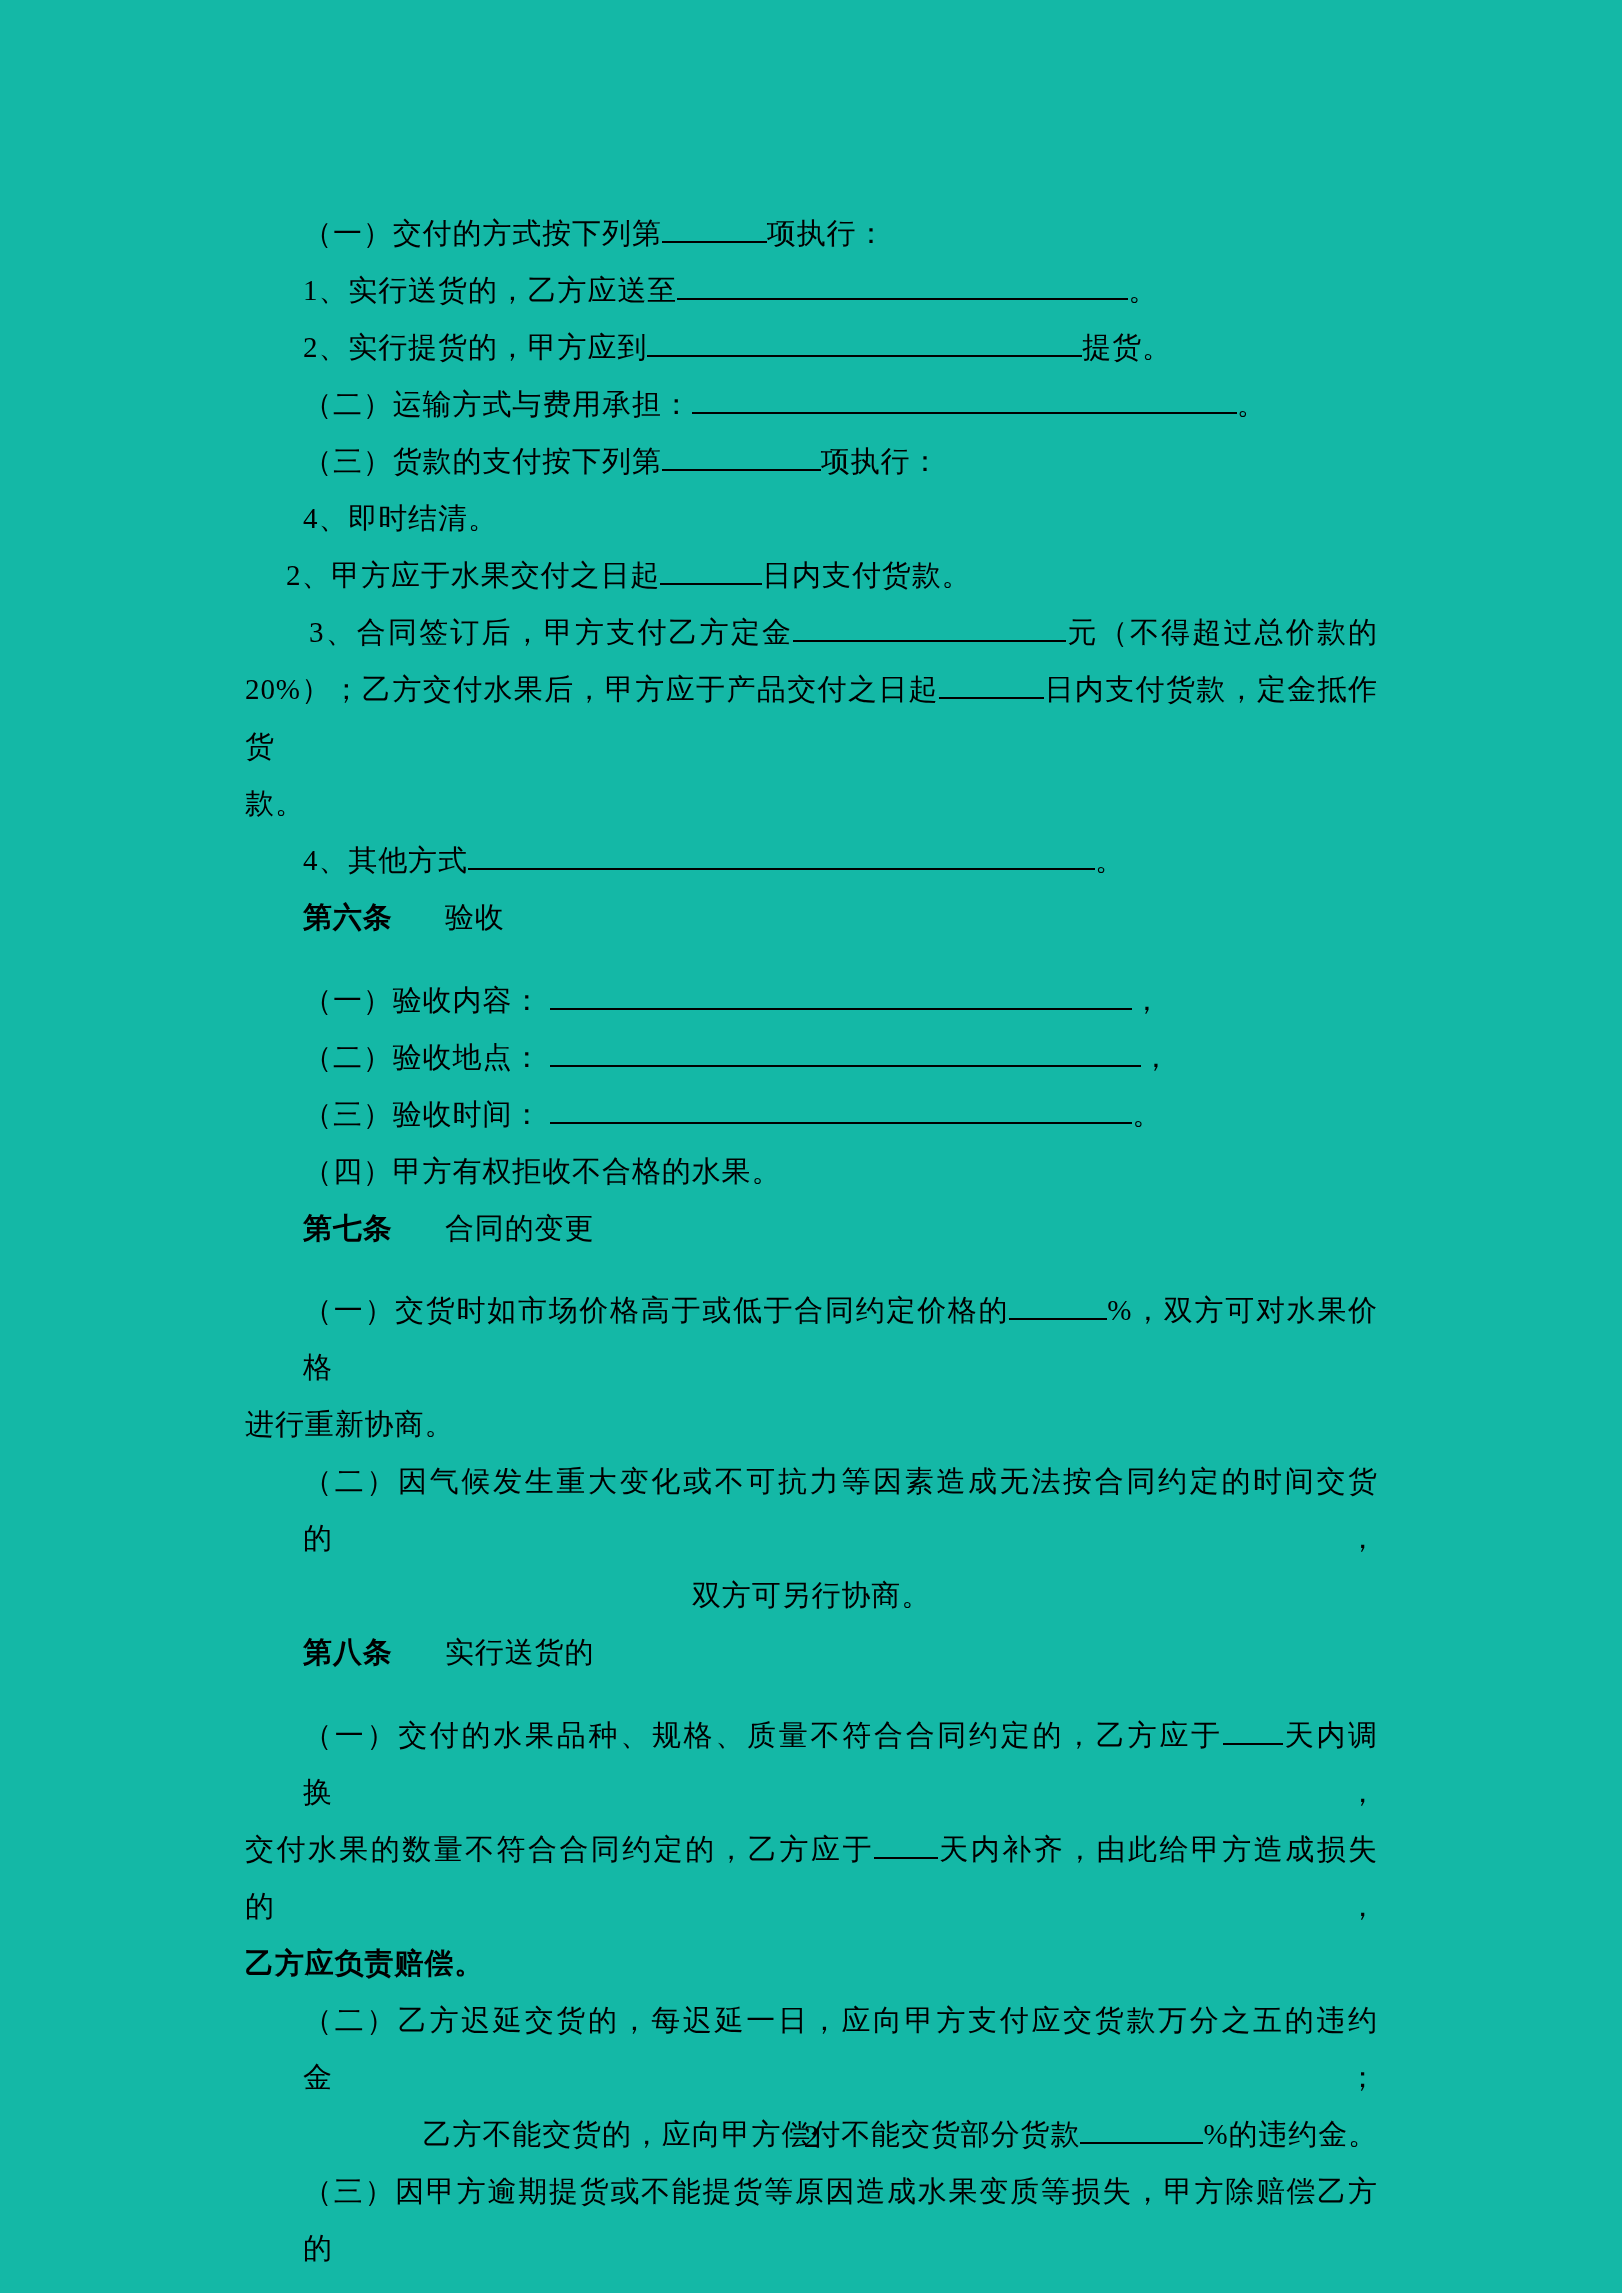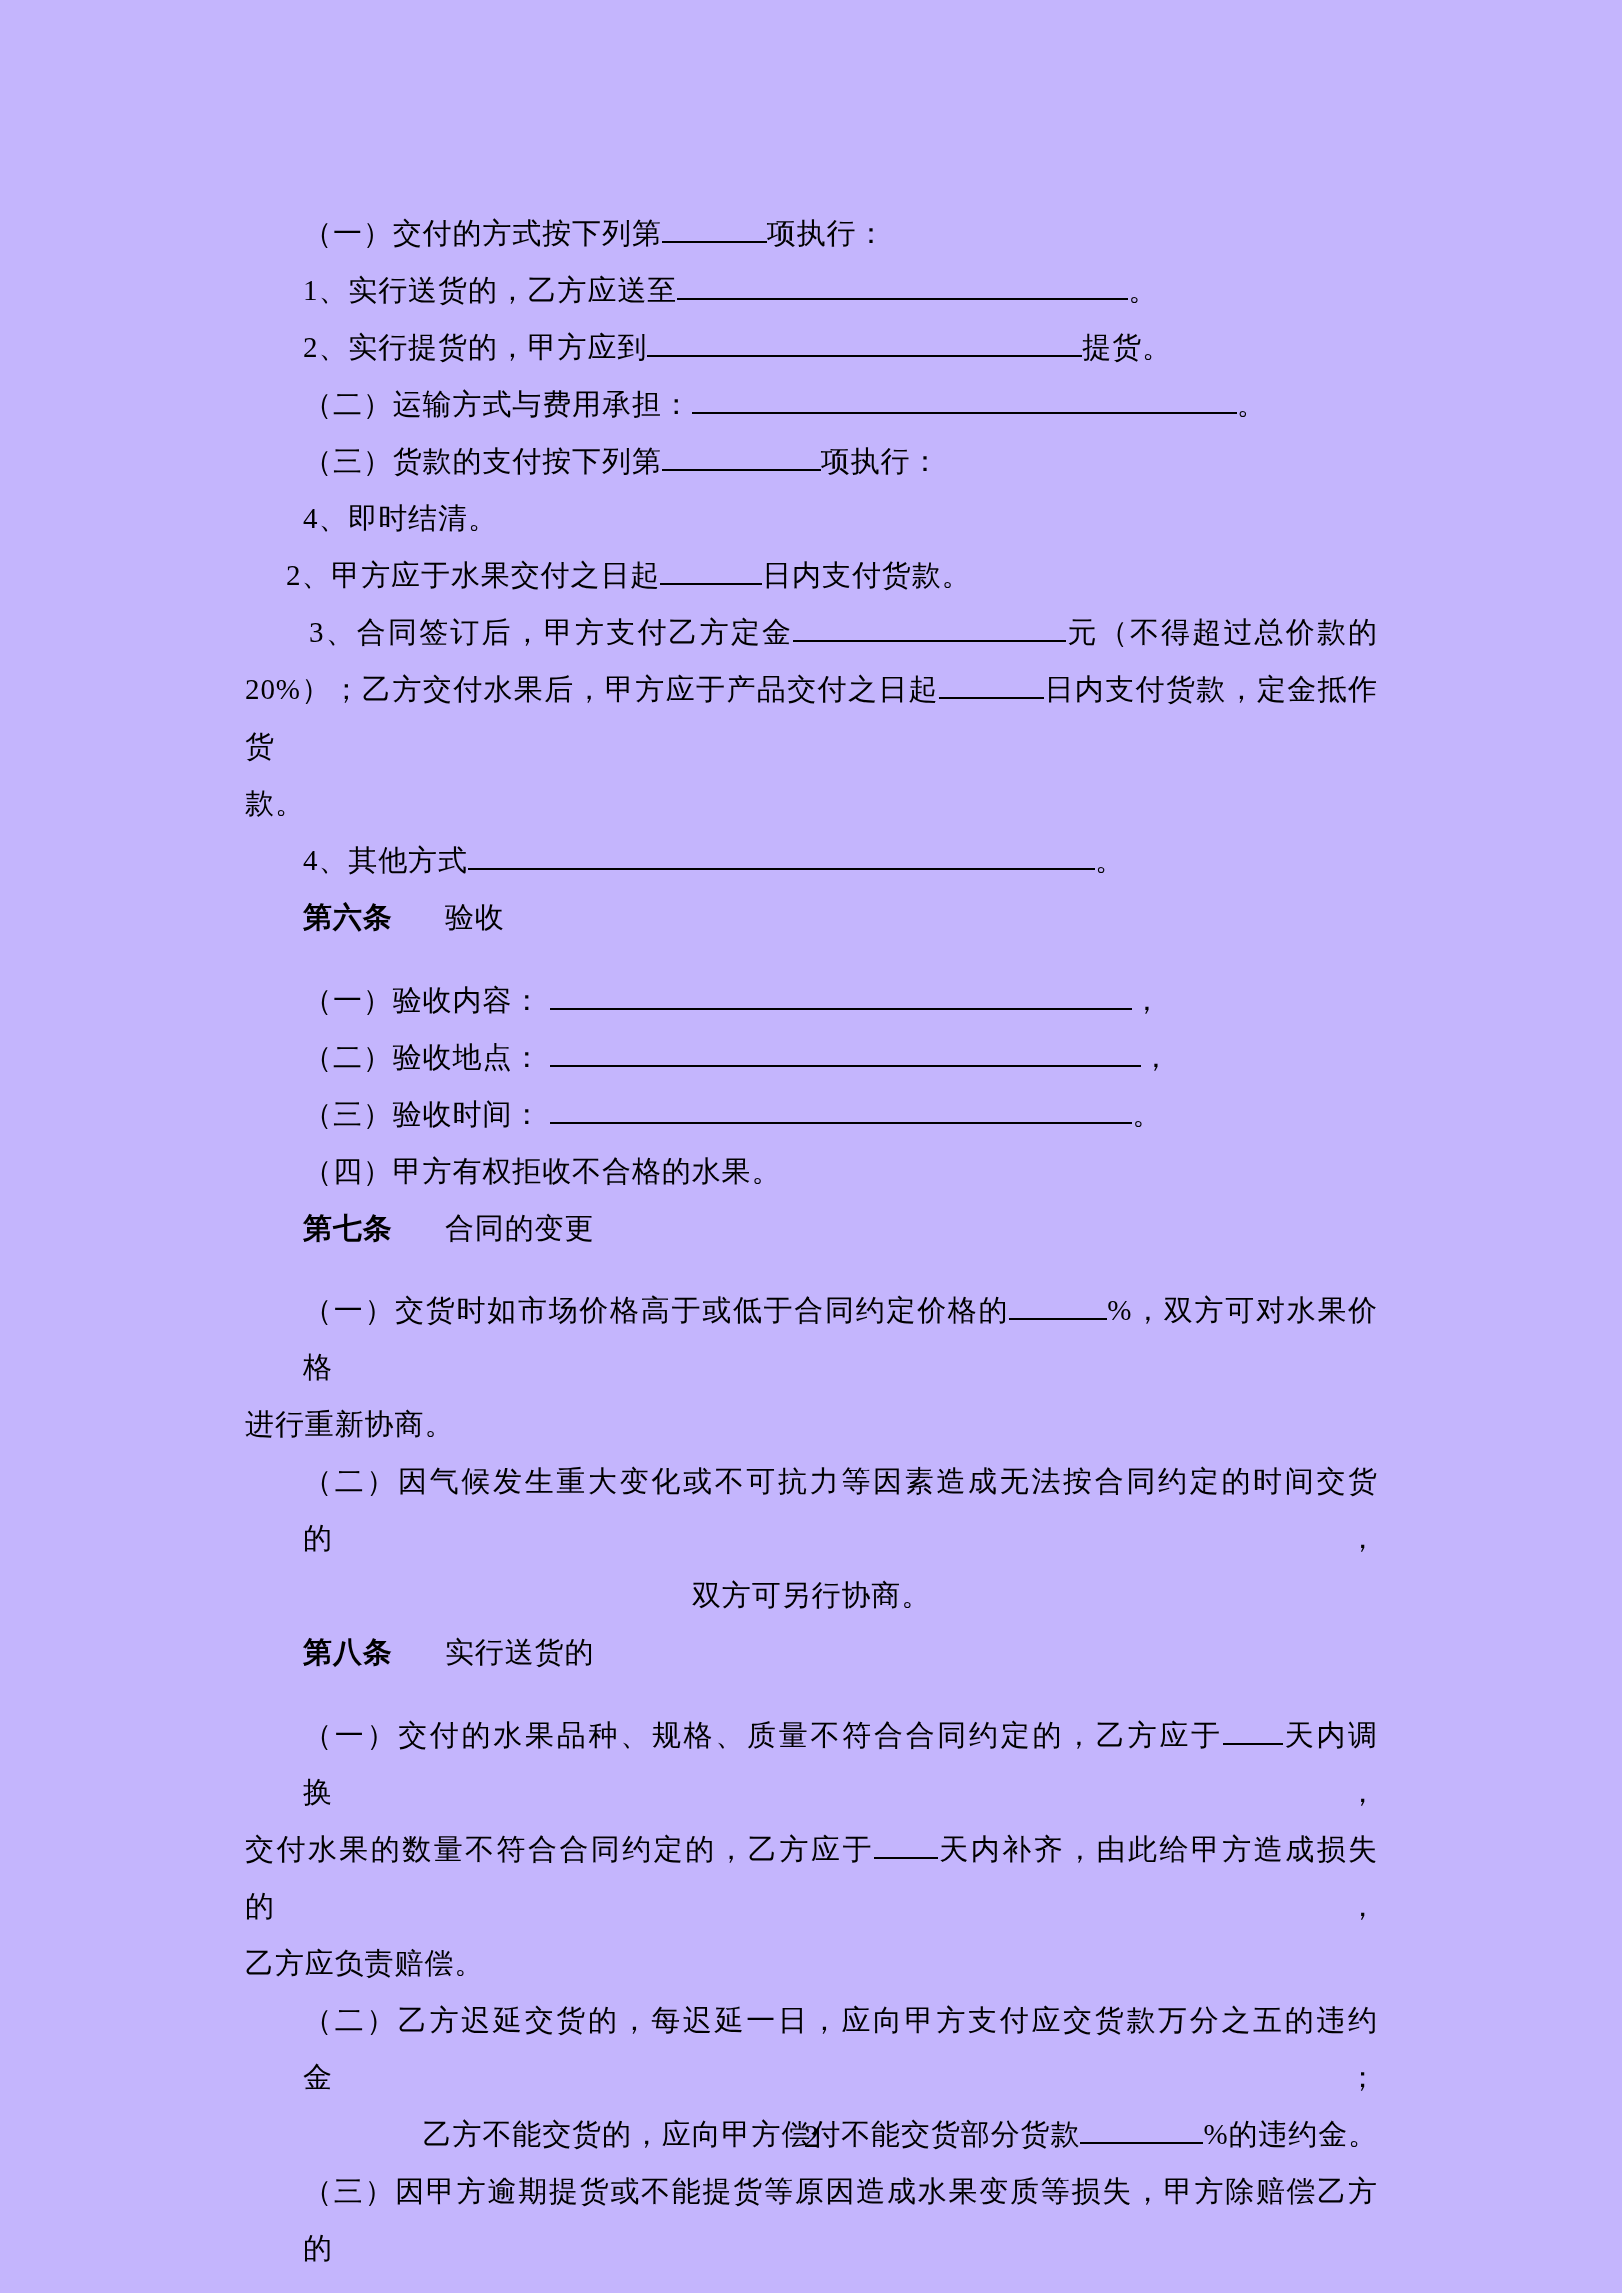--- a/index.html
+++ b/index.html
@@ -1,20 +1,20 @@
 <!DOCTYPE html>
 <html style="font-size:14.5px"><head>
 <meta charset="utf-8">
 <style>
   html,body { margin:0; padding:0; background:#888; }
   .page {
     position:relative;
     width:1623px; height:2294px;
     margin:0 auto;
-    background:#c4b5fd;
+    background:#14b8a6;
     font-family:"Liberation Serif","DejaVu Serif",serif;
     color:#000;
     overflow:hidden;
   }
   .content {
     position:absolute;
     left:245px; right:245px; top:205px;
   }
   .line {
     font-size:29px;
@@ -66,21 +66,21 @@
       <div class="line" style="padding-left: 58px;"><span class="txt">（三）验收时间： </span><span class="blank" style="width: 582px;"></span><span class="txt">。</span></div>
       <div class="line" style="padding-left: 58px;"><span class="txt">（四）甲方有权拒收不合格的水果。</span></div>
       <div class="line heading" style="padding-left: 58px;"><span class="clause-no">第七条</span><span class="clause-title">合同的变更</span></div>
       <div class="line fill" style="padding-left: 58px;"><span class="txt">（一）交货时如市场价格高于或低于合同约定价格的</span><span class="blank" style="width: 98px;"></span><span class="txt">%，双方可对水果价格</span></div>
       <div class="line" style="padding-left: 0px;"><span class="txt">进行重新协商。</span></div>
       <div class="line fill" style="padding-left: 58px;"><span class="txt">（二）因气候发生重大变化或不可抗力等因素造成无法按合同约定的时间交货的，</span></div>
       <div class="line" style="padding-left: 0px; text-align: center;"><span class="txt">双方可另行协商。</span></div>
       <div class="line heading" style="padding-left: 58px;"><span class="clause-no">第八条</span><span class="clause-title">实行送货的</span></div>
       <div class="line fill" style="padding-left: 58px;"><span class="txt">（一）交付的水果品种、规格、质量不符合合同约定的，乙方应于</span><span class="blank" style="width: 60px;"></span><span class="txt">天内调换，</span></div>
       <div class="line fill" style="padding-left: 0px;"><span class="txt">交付水果的数量不符合合同约定的，乙方应于</span><span class="blank" style="width: 64px;"></span><span class="txt">天内补齐，由此给甲方造成损失的，</span></div>
-      <div class="line" style="padding-left: 0px;"><span class="txt">乙方应负责赔偿。</span></div>
+      <div class="line" style="padding-left: 0px; font-weight: bold;"><span class="txt">乙方应负责赔偿。</span></div>
       <div class="line fill" style="padding-left: 58px;"><span class="txt">（二）乙方迟延交货的，每迟延一日，应向甲方支付应交货款万分之五的违约金；</span></div>
       <div class="line" style="padding-left: 0px; text-align: right;"><span class="txt">乙方不能交货的，应向甲方偿付不能交货部分货款</span><span class="blank" style="width: 123px;"></span><span class="txt">%的违约金。</span></div>
       <div class="line fill" style="padding-left: 58px;"><span class="txt">（三）因甲方逾期提货或不能提货等原因造成水果变质等损失，甲方除赔偿乙方的</span></div>
       <div class="line fill" style="padding-left: 0px;"></div>
     </div>
   <div class="pageno">2</div>
 </div>
 
 
 </body></html>

